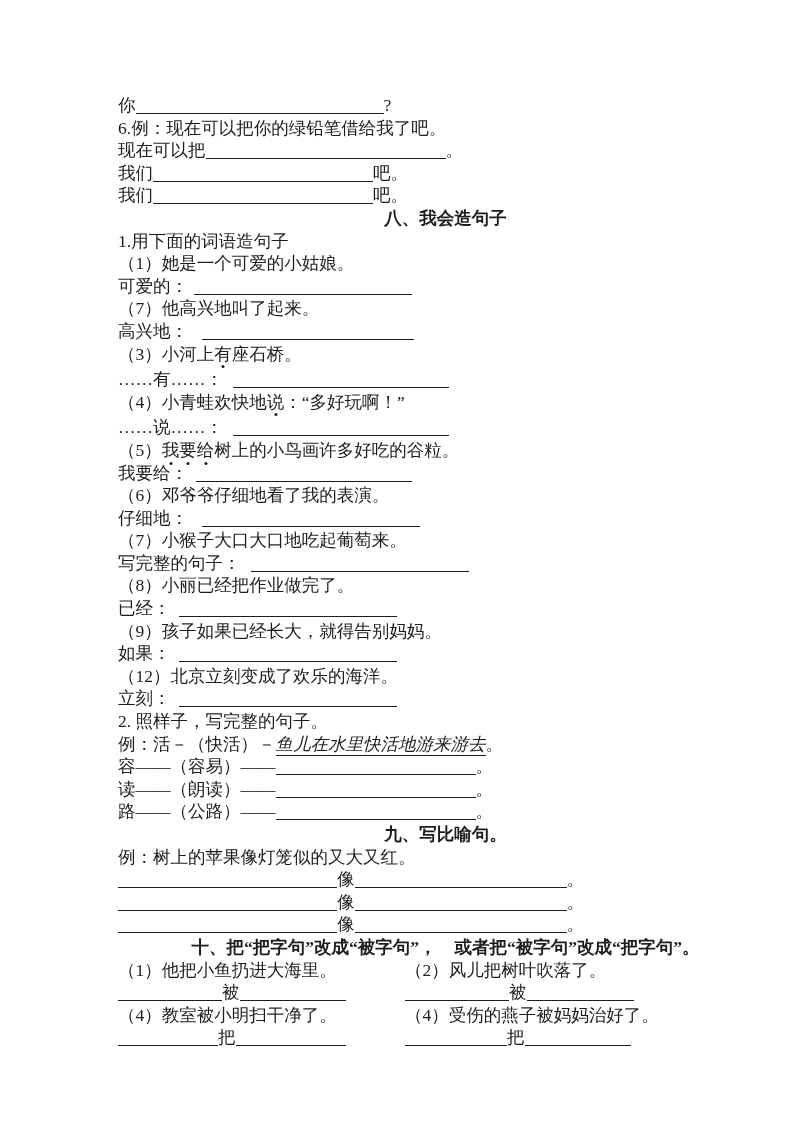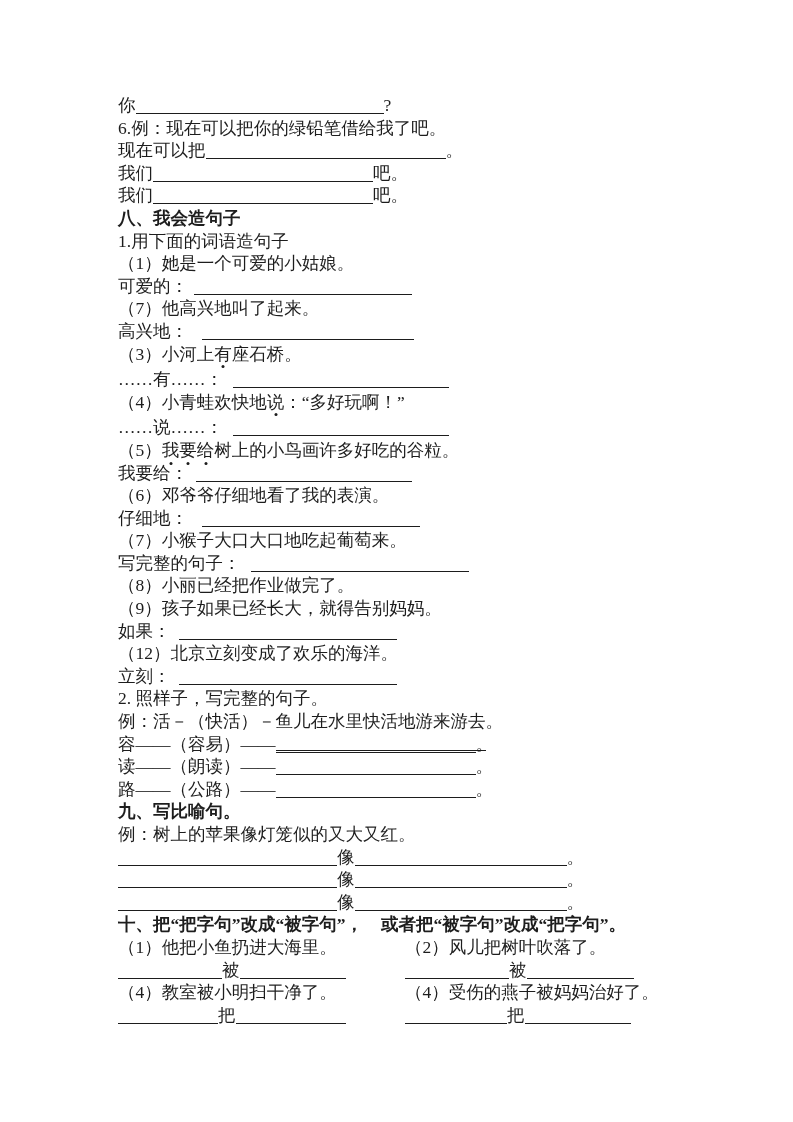--- a/index.html
+++ b/index.html
@@ -4,25 +4,25 @@
 <style>
   html,body{margin:0;padding:0;background:#ffffff;}
   .page{
     width:793px;height:1122px;background:#ffffff;overflow:hidden;position:relative;
     color:#1d1d1d;
     font-family:"Liberation Serif","DejaVu Serif",serif;
     font-size:17.5px;
   }
   .doc{padding:94px 20px 0 118px;}
   .line{line-height:22.6px;height:22.6px;white-space:nowrap;}
-  .line.bold{font-weight:bold;}
+  .line.bold{font-weight:bold;text-align:center;}
   .t{display:inline;}
   .blank{display:inline-block;border-bottom:1.5px solid #1d1d1d;height:16px;vertical-align:-3px;}
   .gap{display:inline-block;height:1px;}
-  .ut{border-bottom:1.5px solid #1d1d1d;padding-bottom:19px;}
+  .ut{border-bottom:1.5px solid #1d1d1d;padding-bottom:1px;font-style:italic;}
   .emph{position:relative;display:inline-block;}
   .emph::after{
     content:"";position:absolute;left:50%;bottom:-3px;transform:translateX(-50%);
     width:3px;height:3px;border-radius:50%;background:#1d1d1d;
   }
   .col{display:inline-block;vertical-align:top;}
   .col1{width:287px;}
 </style>
 </head>
 <body>
@@ -44,20 +44,21 @@
       <div class="line" style="margin-top: 3px;"><span class="t">……有……：</span><span class="gap" style="width: 10px;"></span><span class="blank" style="width: 216px;"></span></div>
       <div class="line"><span class="t">（4）小青蛙欢快地</span><span class="t"><span class="emph">说</span></span><span class="t">：“多好玩啊！”</span></div>
       <div class="line" style="margin-top: 3px;"><span class="t">……说……：</span><span class="gap" style="width: 10px;"></span><span class="blank" style="width: 216px;"></span></div>
       <div class="line"><span class="t">（5）</span><span class="t"><span class="emph">我</span><span class="emph">要</span><span class="emph">给</span></span><span class="t">树上的小鸟画许多好吃的谷粒。</span></div>
       <div class="line"><span class="t">我要给：</span><span class="gap" style="width: 8px;"></span><span class="blank" style="width: 216px;"></span></div>
       <div class="line"><span class="t">（6）邓爷爷仔细地看了我的表演。</span></div>
       <div class="line"><span class="t">仔细地：</span><span class="gap" style="width: 14px;"></span><span class="blank" style="width: 218px;"></span></div>
       <div class="line"><span class="t">（7）小猴子大口大口地吃起葡萄来。</span></div>
       <div class="line"><span class="t">写完整的句子：</span><span class="gap" style="width: 10px;"></span><span class="blank" style="width: 218px;"></span></div>
       <div class="line"><span class="t">（8）小丽已经把作业做完了。</span></div>
+      <div class="line"><span class="t">已经：</span><span class="gap" style="width: 8px;"></span><span class="blank" style="width: 218px;"></span></div>
       <div class="line"><span class="t">（9）孩子如果已经长大，就得告别妈妈。</span></div>
       <div class="line"><span class="t">如果：</span><span class="gap" style="width: 8px;"></span><span class="blank" style="width: 218px;"></span></div>
       <div class="line"><span class="t">（12）北京立刻变成了欢乐的海洋。</span></div>
       <div class="line"><span class="t">立刻：</span><span class="gap" style="width: 8px;"></span><span class="blank" style="width: 218px;"></span></div>
       <div class="line"><span class="t">2. 照样子，写完整的句子。</span></div>
       <div class="line"><span class="t">例：活－（快活）－</span><span class="ut">鱼儿在水里快活地游来游去</span><span class="t">。</span></div>
       <div class="line"><span class="t">容——（容易）——</span><span class="blank" style="width: 200px;"></span><span class="t">。</span></div>
       <div class="line"><span class="t">读——（朗读）——</span><span class="blank" style="width: 200px;"></span><span class="t">。</span></div>
       <div class="line"><span class="t">路——（公路）——</span><span class="blank" style="width: 200px;"></span><span class="t">。</span></div>
       <div class="line bold"><span class="t">九、写比喻句。</span></div>

